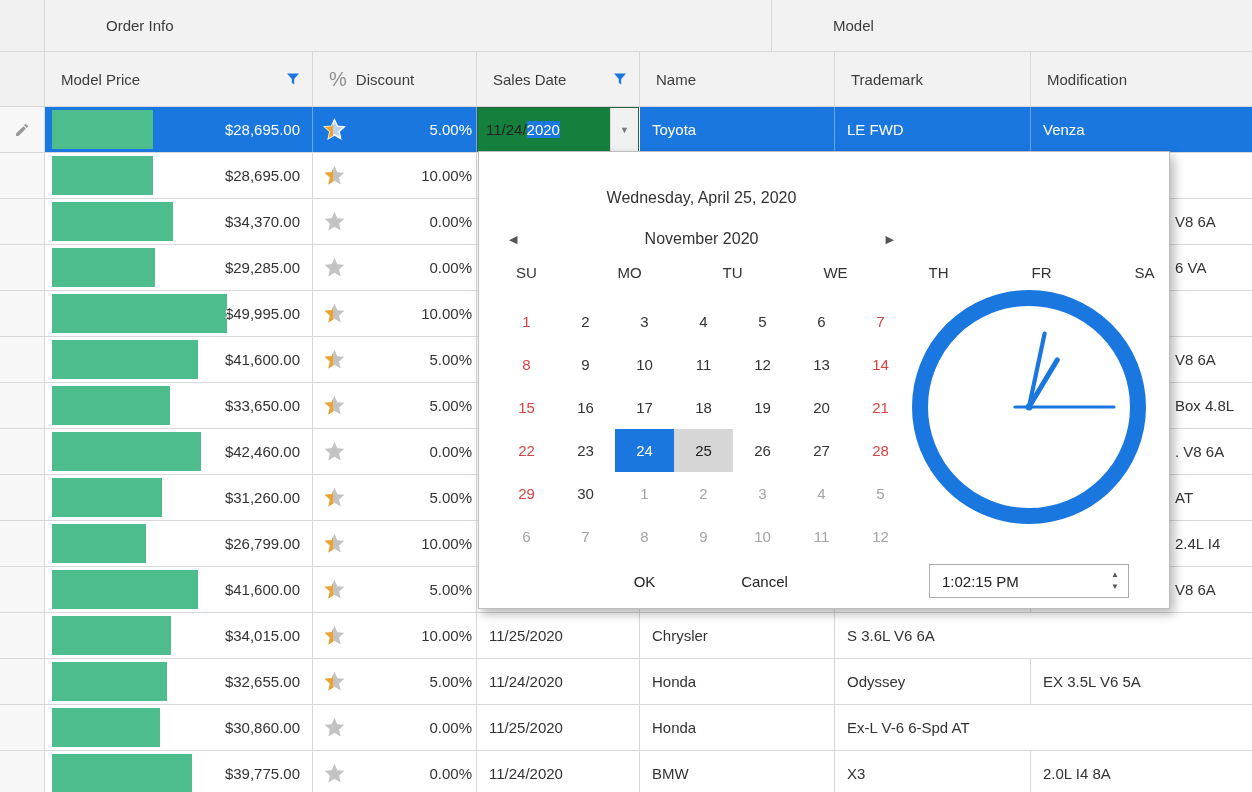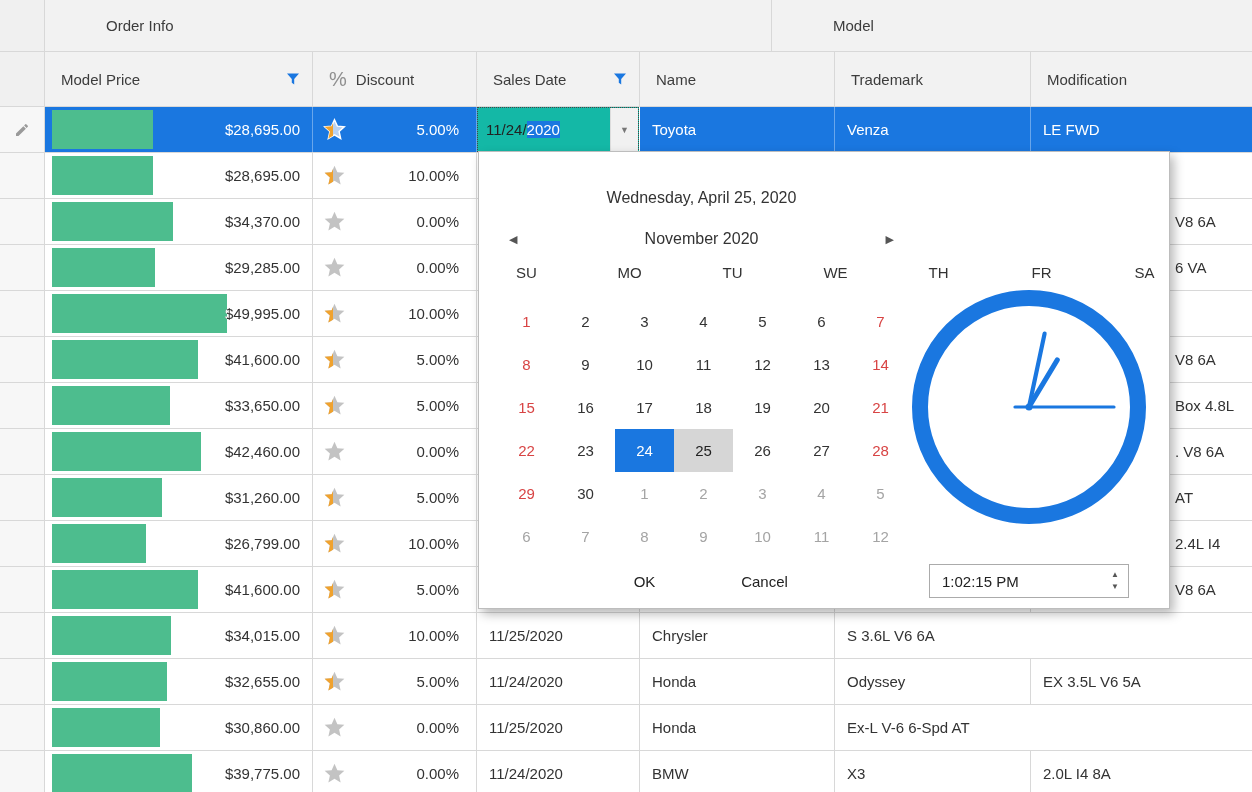--- a/index.html
+++ b/index.html
@@ -41,28 +41,28 @@
   .bar-clip{position:absolute;left:7px;top:3px;height:39px;overflow:hidden;}
   .bar-clip .price-text{left:-7px;top:-3px;width:267px;color:#fff;}
   .row.selected .bar{outline:none;}
 
   .disc-cell{display:flex;align-items:center;}
   .star{margin-left:10px;flex:0 0 auto;}
   .star-base{fill:#c3c3c3;}
   .star-gold{fill:var(--gold);}
   .row.star-none .star-gold{display:none;}
   .row.selected .star-base{fill:#b9d2f2;stroke:#fff;stroke-width:1.5;}
-  .disc-val{flex:1;text-align:right;padding-right:17px;}
+  .disc-val{flex:1;text-align:right;padding-right:4px;}
 
   .date-cell,.tm-cell,.name-cell,.mod-cell{padding-left:12px;white-space:nowrap;}
   .mod-cell.mod-partial{padding-left:144px;}
 
   
   .date-cell.editor-cell{padding-left:0;line-height:normal;background:#fff;}
-  .date-editor{position:absolute;inset:0;display:flex;border:1px dotted #444;box-sizing:border-box;background:#14b8a6;}
+  .date-editor{position:absolute;inset:0;display:flex;border:1px dotted #444;box-sizing:border-box;background:#15803d;}
   .de-text{flex:1;display:flex;align-items:center;padding-left:8px;font-size:15px;color:#222;white-space:pre;}
   .de-sel{background:var(--accent);color:#fff;}
   .de-btn{width:27px;display:flex;align-items:center;justify-content:center;background:#f1f1f1;
     border-left:1px solid #dcdcdc;cursor:pointer;}
   .de-arrow{font-size:9px;color:#777;}
 
   
   .dropdown{position:absolute;left:478px;top:151px;width:692px;height:458px;background:#fff;
     border:1px solid #bdbdbd;box-sizing:border-box;box-shadow:4px 5px 10px rgba(0,0,0,.28);z-index:5;}
   .cal-title{position:absolute;top:34px;left:0;width:445px;height:24px;line-height:24px;text-align:center;
@@ -161,22 +161,22 @@
     </div>
     <div class="cell date-cell editor-cell">
   <div class="date-editor">
     <span class="de-text"><span>11/24/</span><span class="de-sel">2020</span></span>
     <span class="de-btn">
               <span class="de-arrow">▼</span>
             </span>
   </div>
 </div>
     <div class="cell tm-cell">Toyota</div>
+    <div class="cell mod-cell">LE FWD</div>
     <div class="cell name-cell">Venza</div>
-    <div class="cell mod-cell">LE FWD</div>
   </div>
       <div class="grow row">
     <div class="cell ind">
       
     </div>
     <div class="cell price-cell">
       <div class="bar" style="width: 101px;"></div>
       <div class="price-text">$28,695.00</div>
       <div class="bar-clip" style="width: 101px;">
             <div class="price-text">$28,695.00</div>

